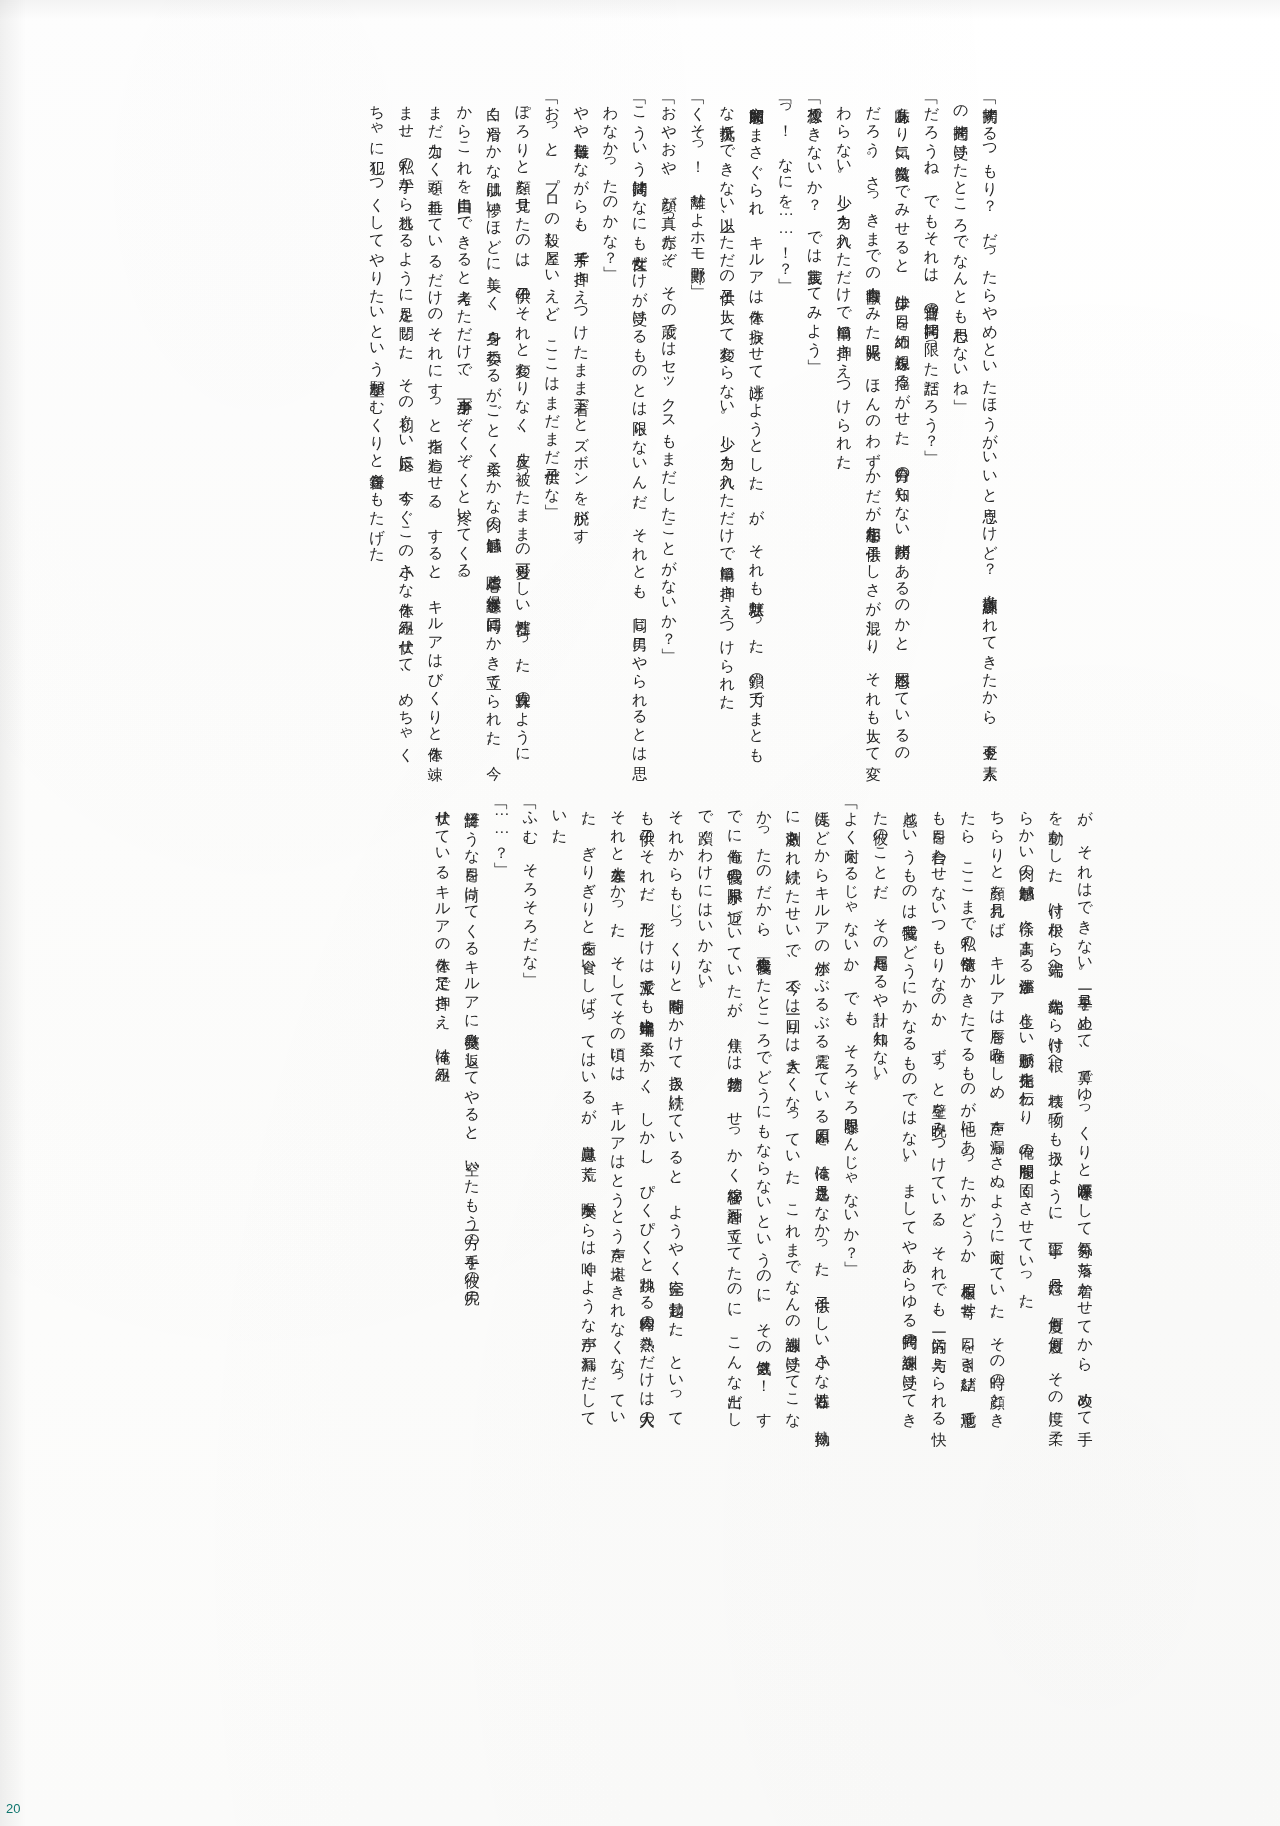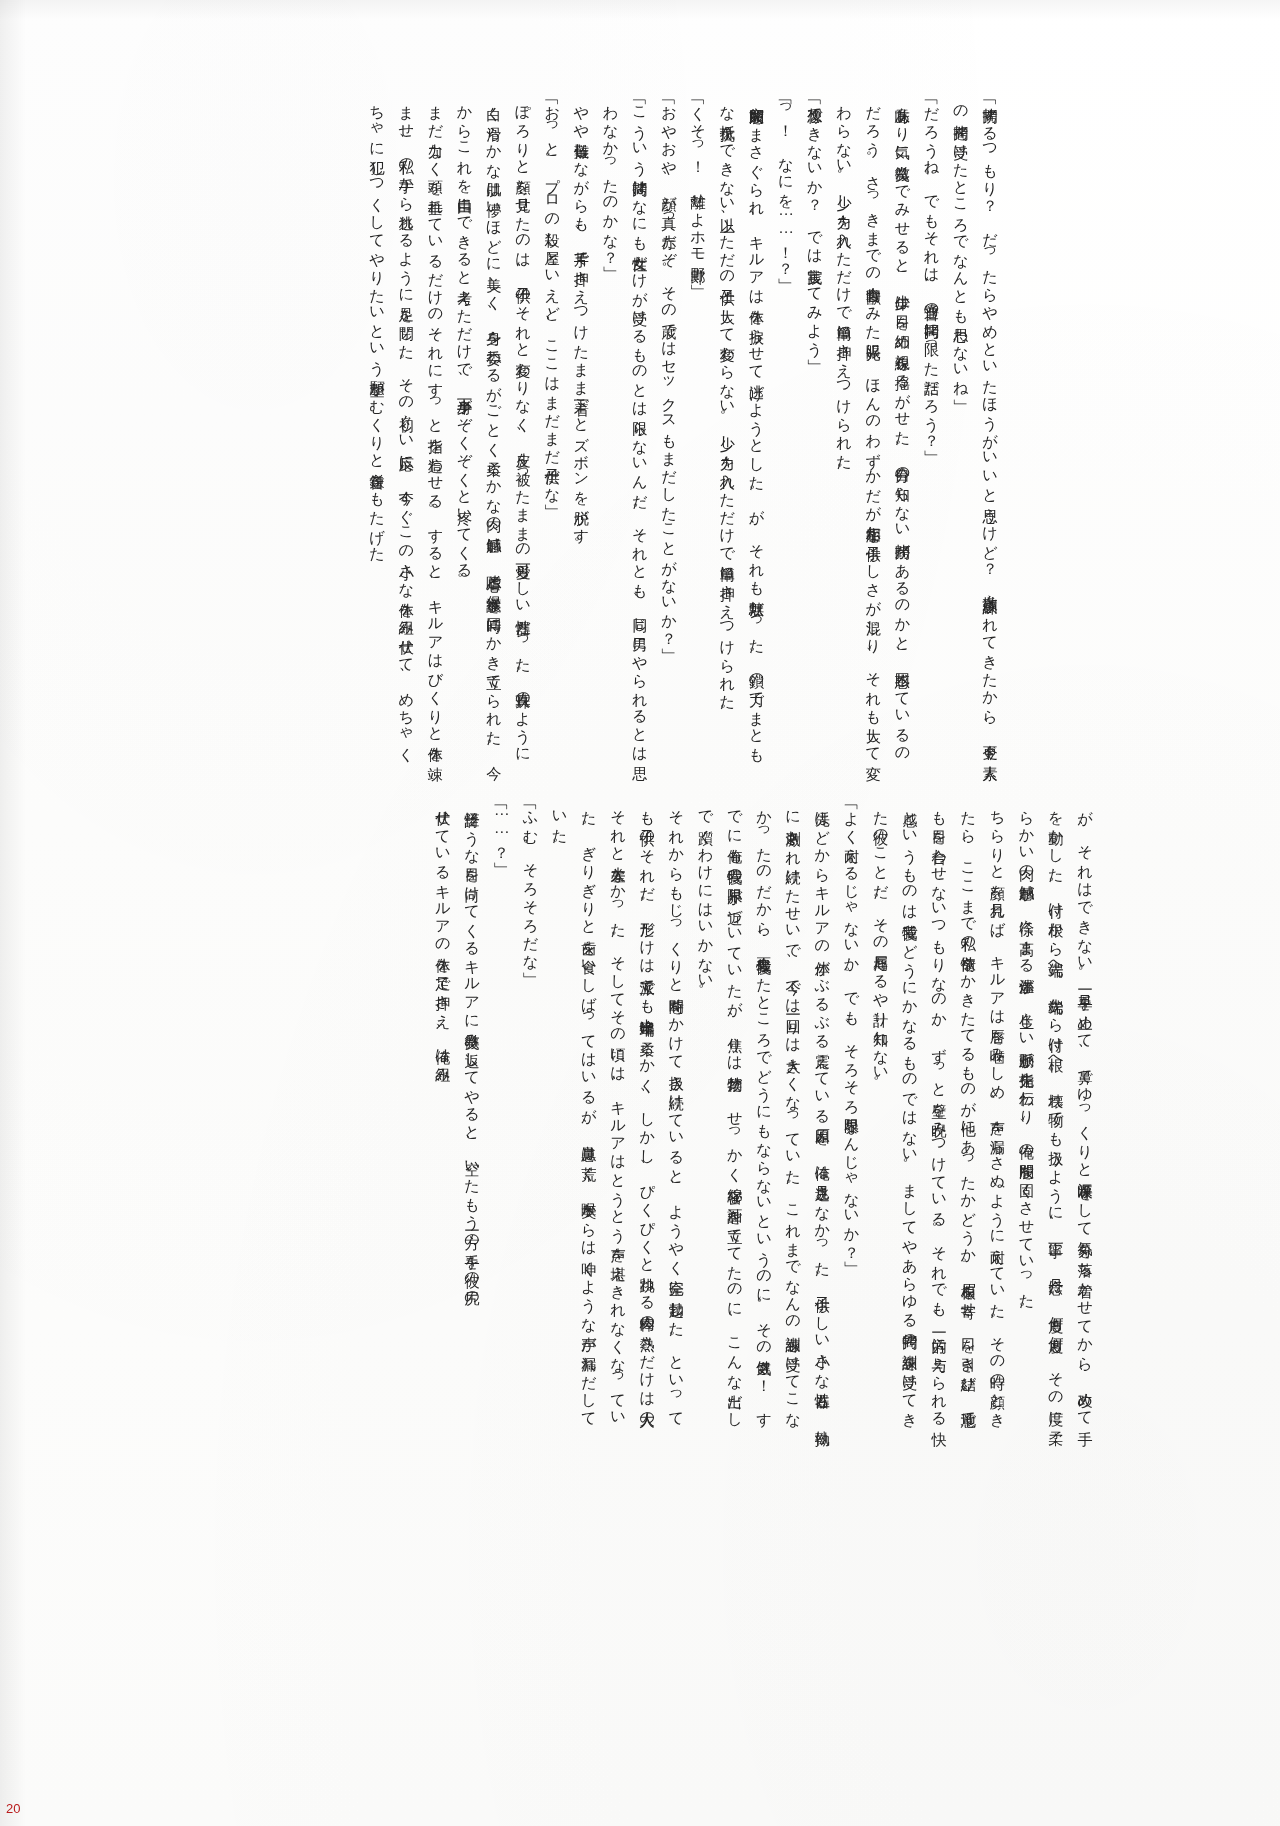--- a/index.html
+++ b/index.html
@@ -70,21 +70,21 @@
   .para {
     display: block;
     margin: 0 0 0 0;
     padding: 0;
   }
   .page-number {
     position: absolute;
     left: 6px;
     bottom: 10px;
     font-size: 13px;
-    color: #b91c1c;
+    color: #0f766e;
     font-family: "Liberation Sans", sans-serif;
     writing-mode: horizontal-tb;
   }
 </style>
 </head>
 <body>
 
 <div class="page">
   <div class="paper-tone"></div>
   <div class="edge-shade-left"></div>

